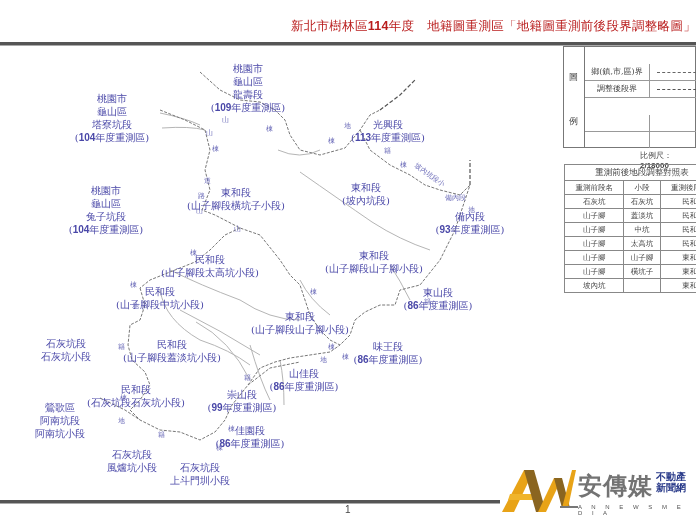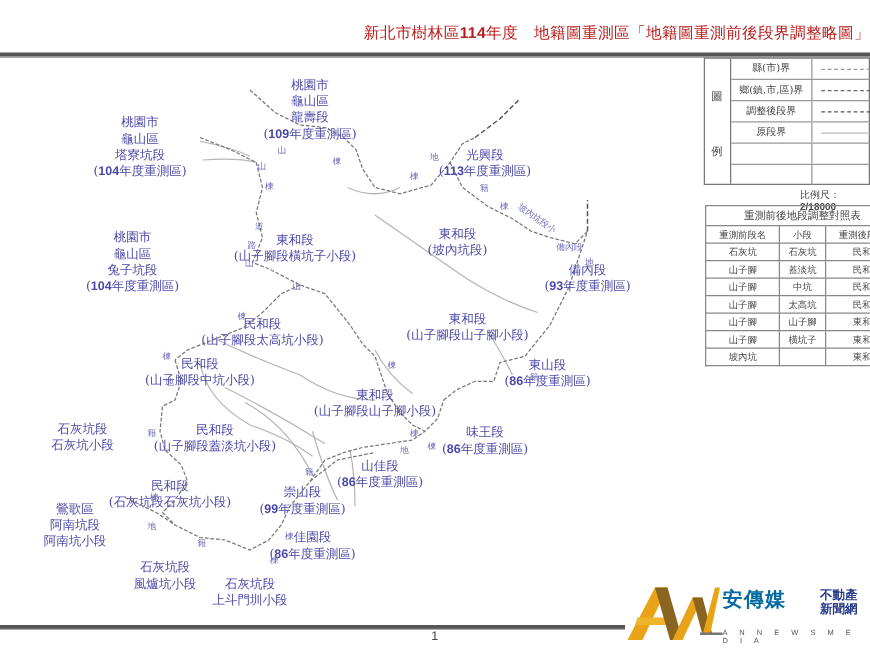--- a/index.html
+++ b/index.html
@@ -19,21 +19,21 @@
   .legend .side span{position:absolute;left:5px;font-size:9px;}
   .legend .row{position:absolute;left:21px;width:112px;height:16px;border-bottom:1px solid #999;}
   .legend .row .name{position:absolute;left:0;width:64px;text-align:center;top:3px;border-right:1px solid #999;height:16px;top:0;line-height:15px;}
   .legend .row .line{position:absolute;left:72px;top:8px;width:60px;height:0;}
   .scale{position:absolute;left:640px;top:150px;font-size:8px;color:#444;}
   .scale b{font-family:"Liberation Sans",sans-serif;}
   table.cmp{position:absolute;left:564px;top:164px;width:156px;border-collapse:collapse;font-size:7.5px;color:#444;}
   table.cmp td,table.cmp th{border:1px solid #888;height:13px;padding:0;text-align:center;font-weight:normal;white-space:nowrap;overflow:hidden;}
   table.cmp th.cap{font-size:8.5px;height:15px;}
   .logo{position:absolute;left:500px;top:468px;width:196px;height:54px;}
-  .logo .brand{position:absolute;left:78px;top:2px;font-size:16px;font-weight:bold;color:#0369a1;font-family:"DejaVu Sans",sans-serif;letter-spacing:1px;}
+  .logo .brand{position:absolute;left:78px;top:2px;font-size:24px;font-weight:bold;color:#737373;font-family:"DejaVu Sans",sans-serif;letter-spacing:1px;}
   .logo .sub{position:absolute;left:156px;top:3px;font-size:10px;line-height:11px;color:#2a3b8a;font-family:"DejaVu Sans",sans-serif;font-weight:bold;}
   .logo .tag{position:absolute;left:78px;top:36px;font-size:6px;color:#555;letter-spacing:4px;font-family:"Liberation Sans",sans-serif;}
   .logo .bar{position:absolute;left:60px;top:38px;width:136px;height:2px;background:#777;}
 </style>
 </head>
 <body>
 
 <div class="title">
   <span>新北市樹林區</span><b>114</b><span>年度　地籍圖重測區「地籍圖重測前後段界調整略圖」</span>
 </div>
@@ -198,35 +198,27 @@
 <span class="road" style="left:118px;top:416px;">地</span>
 <span class="road" style="left:158px;top:430px;">籍</span>
 <span class="road" style="left:228px;top:424px;">棟</span>
 <span class="road" style="left:216px;top:443px;">棟</span>
 
 <div class="legend">
   <div class="side">
     <span style="top:24px;">圖</span>
     <span style="top:68px;">例</span>
   </div>
-  <div class="row" style="top:0;">
-    <span class="name">縣(市)界</span>
-    <span class="line" style="border-top:1px dashed #999;"></span>
-  </div>
   <div class="row" style="top:17px;">
     <span class="name">鄉(鎮,市,區)界</span>
     <span class="line" style="border-top:1px dashed #666;"></span>
   </div>
   <div class="row" style="top:34px;">
     <span class="name">調整後段界</span>
     <span class="line" style="border-top:1.5px dashed #555;"></span>
-  </div>
-  <div class="row" style="top:51px;">
-    <span class="name">原段界</span>
-    <span class="line" style="border-top:1px solid #bbb;"></span>
   </div>
   <div class="row" style="top:68px;">
     <span class="name"></span>
   </div>
   <div class="row" style="top:85px;border-bottom:none;">
     <span class="name"></span>
   </div>
 </div>
 
 <div class="scale">

